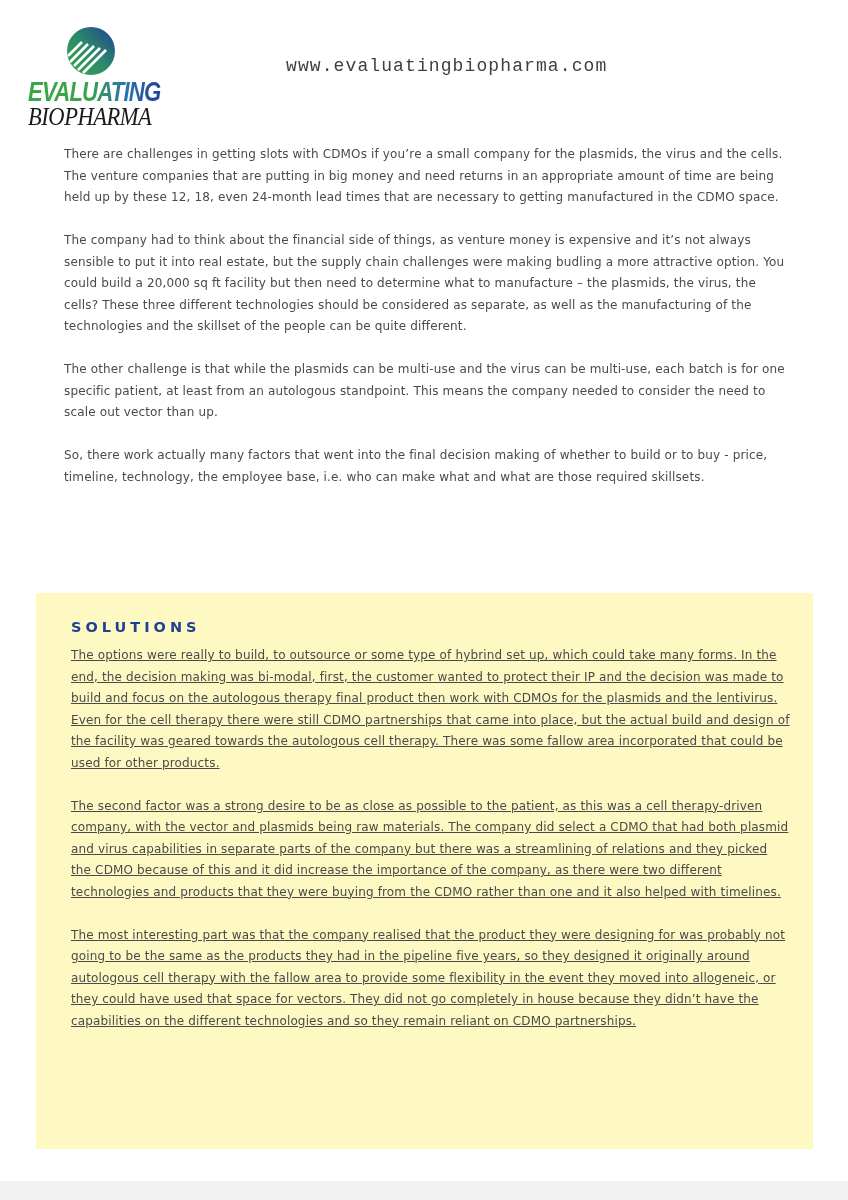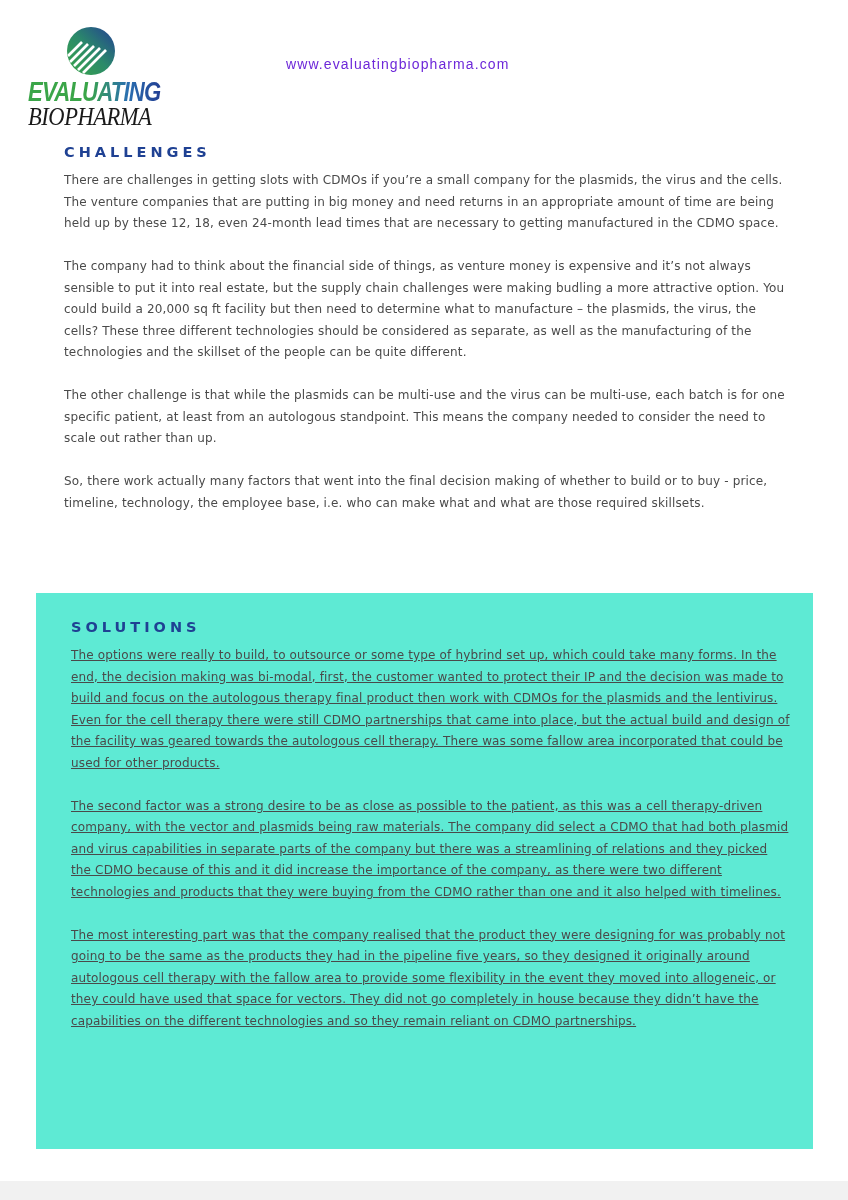--- a/index.html
+++ b/index.html
@@ -21,37 +21,37 @@
       white-space: nowrap;
     }
     .logo-word2 {
       position: absolute; left: 2px; top: 80px;
       font-family: "Liberation Serif", serif; font-size: 25px; line-height: 26px;
       color: #1a1a1a; letter-spacing: -0.5px;
       transform: scaleX(0.9); transform-origin: left top; white-space: nowrap;
     }
     .site-url {
       position: absolute; left: 286px; top: 56px;
-      font-family: Liberation Sans, sans-serif; font-size: 14px;
-      letter-spacing: 1.1px; color: #6d28d9;
+      font-family: Liberation Mono, monospace; font-size: 18px;
+      letter-spacing: 1.1px; color: #404040;
     }
     .section-title {
       font-family: "DejaVu Sans", sans-serif; font-weight: bold;
       font-size: 14.5px; letter-spacing: 4px; color: #1f4193; margin: 0;
     }
     .para {
       font-family: "DejaVu Sans", sans-serif; font-size: 12px;
       line-height: 21.5px; color: #4a4a4a; margin: 0; letter-spacing: 0.15px;
     }
     .challenges { position: absolute; left: 64px; top: 144px; width: 730px; }
     .challenges .section-title { margin-bottom: 10px; }
     .challenges .para { margin-bottom: 21.5px; }
     .solutions-box {
       position: absolute; left: 36px; top: 593px; width: 777px; height: 556px;
-      background: #5eead4;
+      background: #fef9c3;
     }
     .solutions { position: absolute; left: 35px; top: 26px; width: 720px; }
     .solutions .section-title { margin-bottom: 10px; }
     .solutions .para { margin-bottom: 21.5px; text-decoration: underline; }
     .footer-strip {
       position: absolute; left: 0; top: 1181px; width: 848px; height: 19px;
       background: #f1f1f1;
     }
   </style>
 </head>
@@ -78,24 +78,23 @@
       <line x1="17" y1="47" x2="40" y2="24"></line>
     </g>
   </svg>
   <div class="logo-word1">EVALUATING</div>
   <div class="logo-word2">BIOPHARMA</div>
 </div>
 
 <div class="site-url">www.evaluatingbiopharma.com</div>
 
 <section class="challenges">
-  <h2 class="section-title">CHALLENGES</h2>
   <p class="para">There are challenges in getting slots with CDMOs if you’re a small company for the plasmids, the virus and the cells. The venture companies that are putting in big money and need returns in an appropriate amount of time are being held up by these 12, 18, even 24-month lead times that are necessary to getting manufactured in the CDMO space.</p>
   <p class="para">The company had to think about the financial side of things, as venture money is expensive and it’s not always sensible to put it into real estate, but the supply chain challenges were making budling a more attractive option. You could build a 20,000 sq ft facility but then need to determine what to manufacture – the plasmids, the virus, the cells? These three different technologies should be considered as separate, as well as the manufacturing of the technologies and the skillset of the people can be quite different.</p>
-  <p class="para">The other challenge is that while the plasmids can be multi-use and the virus can be multi-use, each batch is for one specific patient, at least from an autologous standpoint. This means the company needed to consider the need to scale out rather than up.</p>
+  <p class="para">The other challenge is that while the plasmids can be multi-use and the virus can be multi-use, each batch is for one specific patient, at least from an autologous standpoint. This means the company needed to consider the need to scale out vector than up.</p>
   <p class="para">So, there work actually many factors that went into the final decision making of whether to build or to buy - price, timeline, technology, the employee base, i.e. who can make what and what are those required skillsets.</p>
 </section>
 
 <div class="solutions-box">
   <section class="solutions">
     <h2 class="section-title">SOLUTIONS</h2>
     <p class="para">The options were really to build, to outsource or some type of hybrind set up, which could take many forms. In the end, the decision making was bi-modal, first, the customer wanted to protect their IP and the decision was made to build and focus on the autologous therapy final product then work with CDMOs for the plasmids and the lentivirus. Even for the cell therapy there were still CDMO partnerships that came into place, but the actual build and design of the facility was geared towards the autologous cell therapy. There was some fallow area incorporated that could be used for other products.</p>
     <p class="para">The second factor was a strong desire to be as close as possible to the patient, as this was a cell therapy-driven company, with the vector and plasmids being raw materials. The company did select a CDMO that had both plasmid and virus capabilities in separate parts of the company but there was a streamlining of relations and they picked the CDMO because of this and it did increase the importance of the company, as there were two different technologies and products that they were buying from the CDMO rather than one and it also helped with timelines.</p>
     <p class="para">The most interesting part was that the company realised that the product they were designing for was probably not going to be the same as the products they had in the pipeline five years, so they designed it originally around autologous cell therapy with the fallow area to provide some flexibility in the event they moved into allogeneic, or they could have used that space for vectors. They did not go completely in house because they didn’t have the capabilities on the different technologies and so they remain reliant on CDMO partnerships.</p>
   </section>

